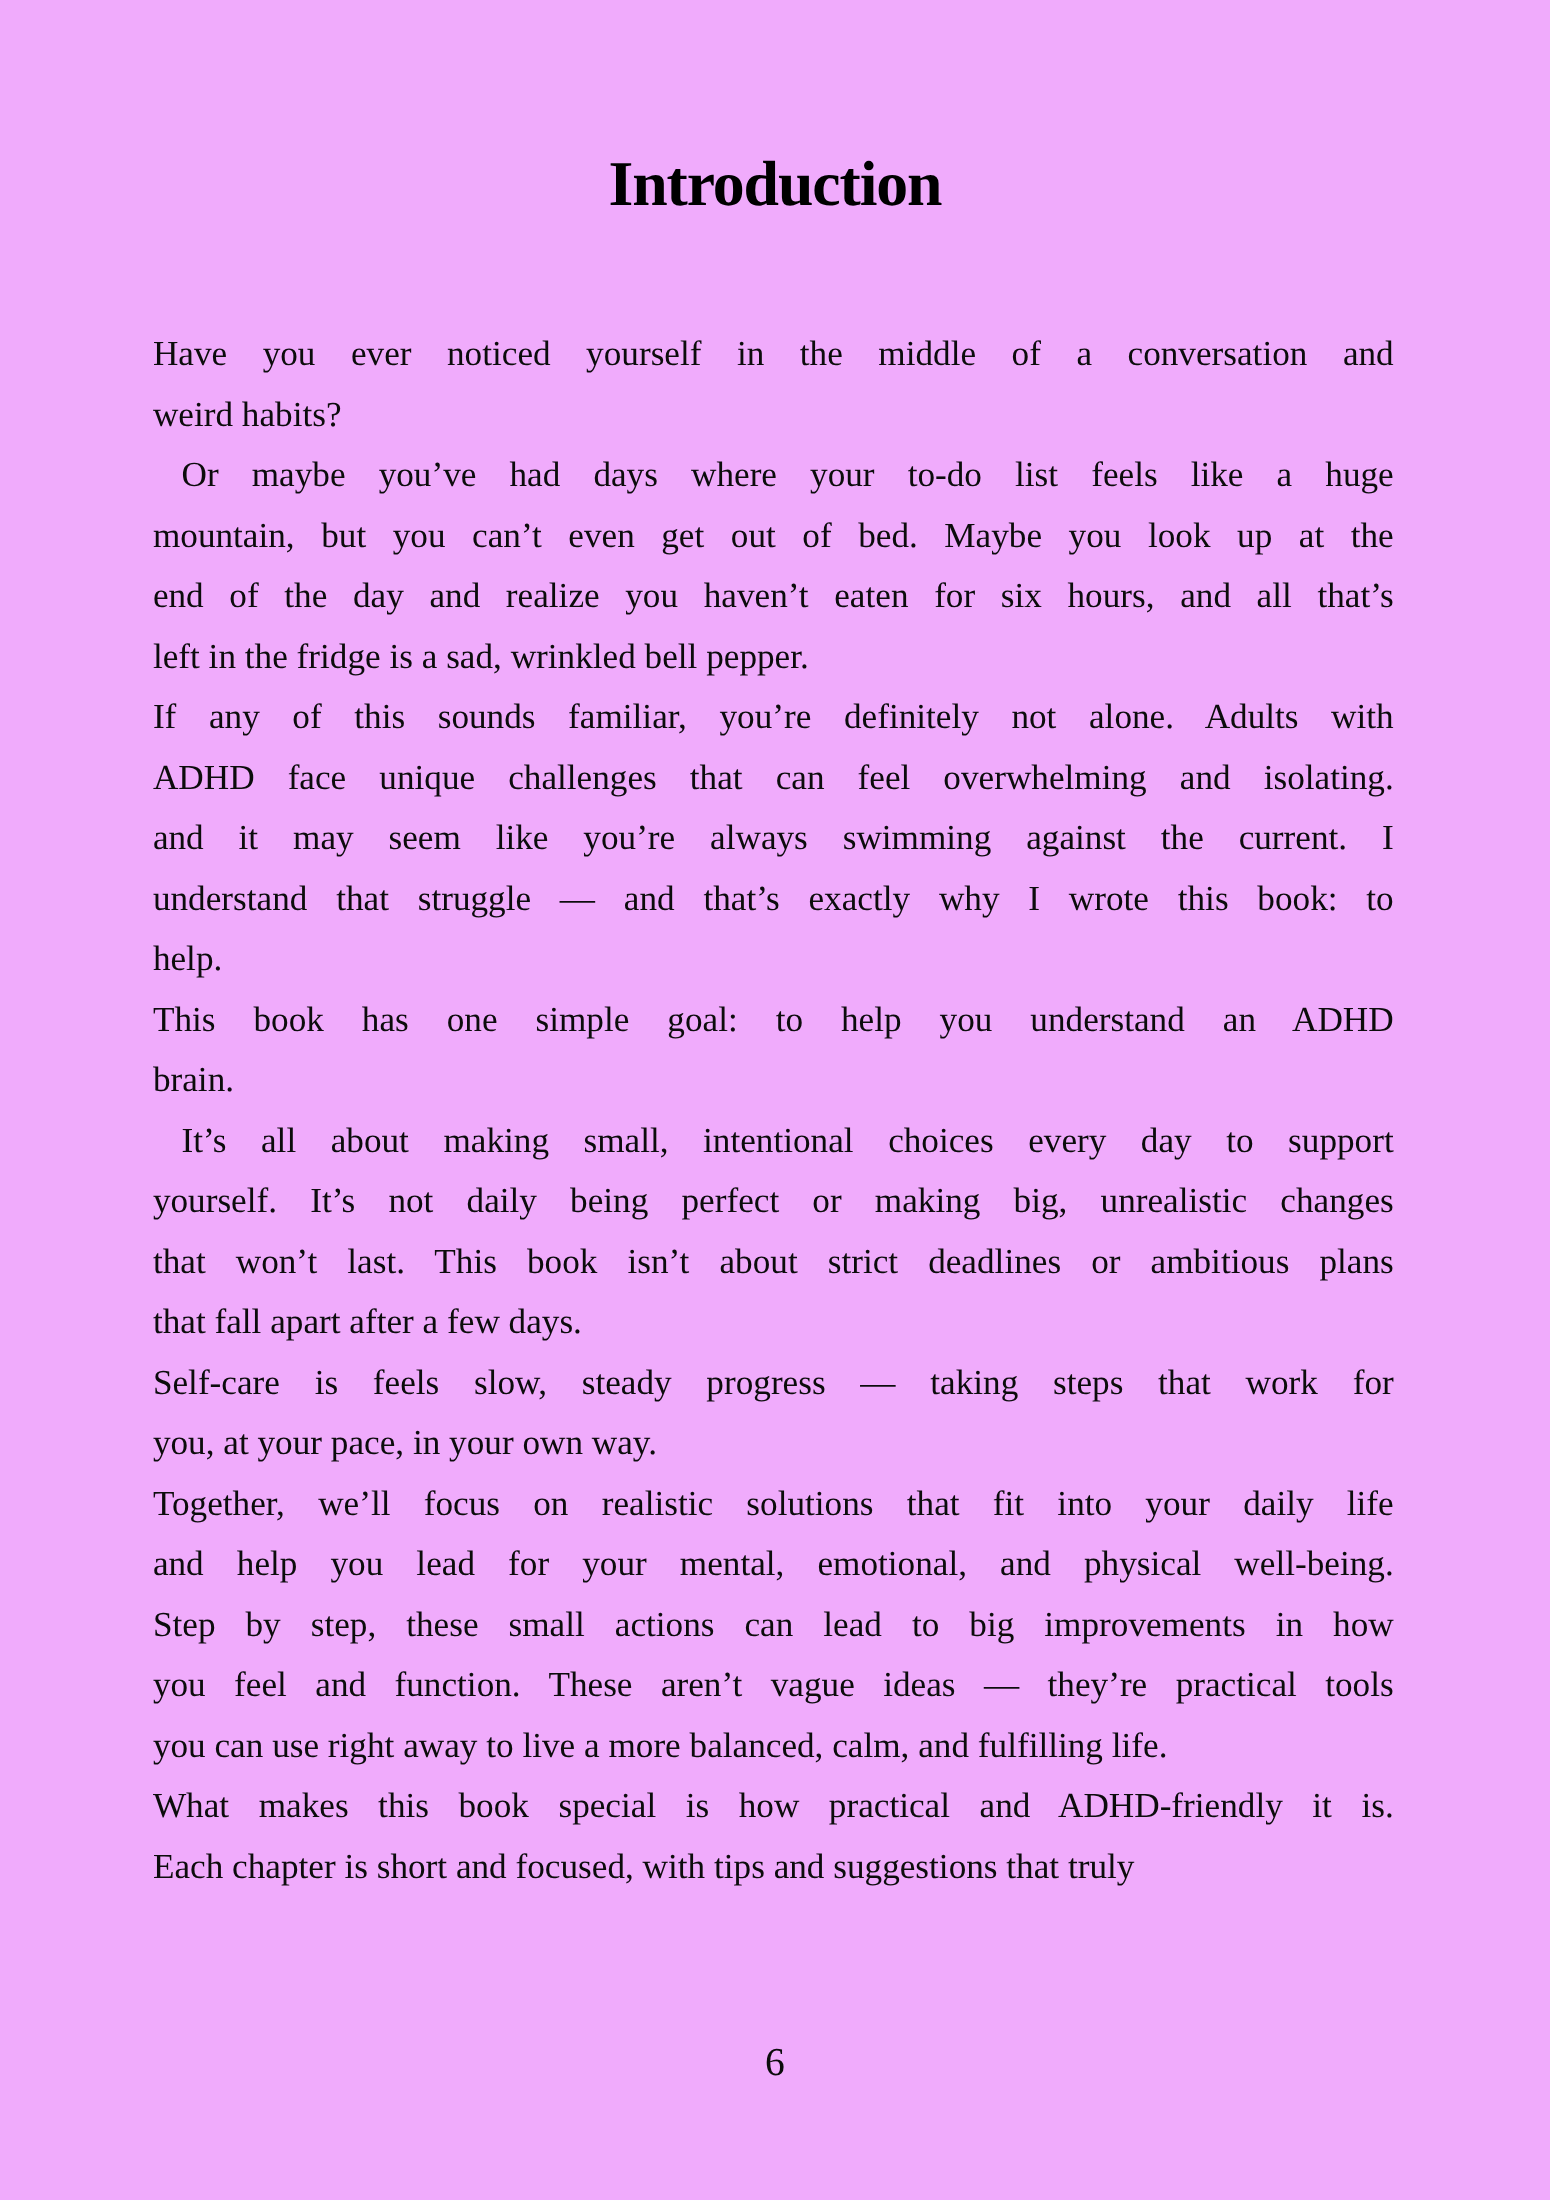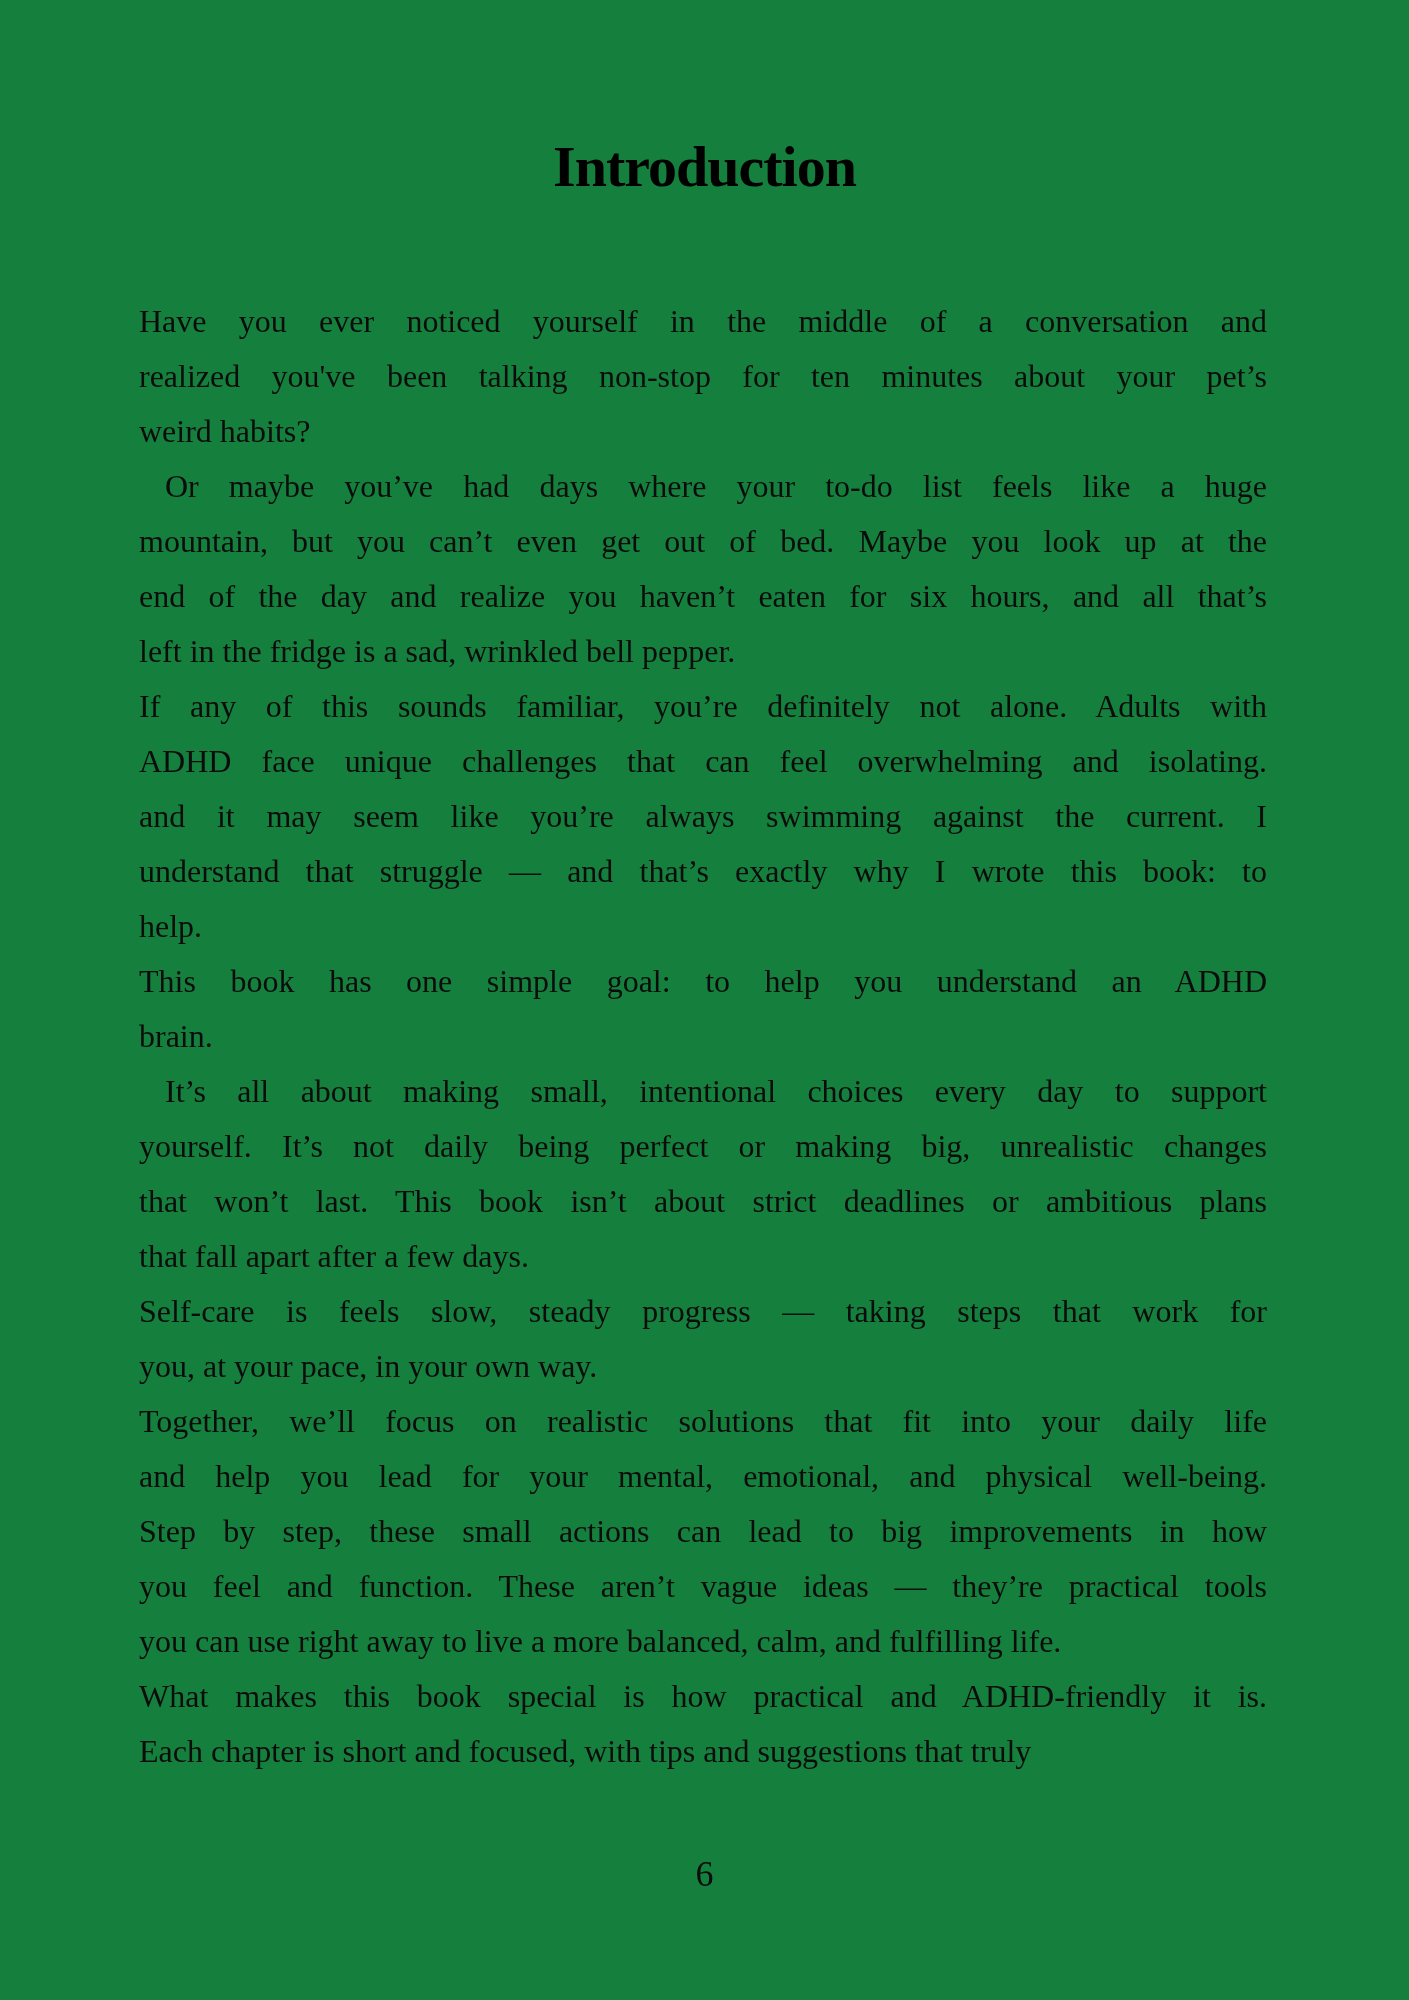--- a/index.html
+++ b/index.html
@@ -4,21 +4,21 @@
 <style>
   html, body {
     margin: 0;
     padding: 0;
     background: #ffffff;
   }
   .page {
     position: relative;
     width: 1409px;
     height: 2000px;
-    background: #15803d;
+    background: #f0abfc;
     font-family: "Liberation Serif", "DejaVu Serif", serif;
     color: #0c0c0c;
     overflow: hidden;
   }
   .title {
     position: absolute;
     top: 138px;
     left: 0;
     width: 1409px;
     margin: 0;
@@ -72,21 +72,20 @@
 </style>
 </head>
 <body>
 
 <div class="page">
   <h1 class="title">Introduction</h1>
 
   <div class="body-text" id="body-text">
       <div class="para">
         <div class="line justify">Have you ever noticed yourself in the middle of a conversation and</div>
-        <div class="line justify">realized you've been talking non-stop for ten minutes about your pet’s</div>
         <div class="line last">weird habits?</div>
       </div>
       <div class="para">
         <div class="line justify indent">Or maybe you’ve had days where your to-do list feels like a huge</div>
         <div class="line justify">mountain, but you can’t even get out of bed. Maybe you look up at the</div>
         <div class="line justify">end of the day and realize you haven’t eaten for six hours, and all that’s</div>
         <div class="line last">left in the fridge is a sad, wrinkled bell pepper.</div>
       </div>
       <div class="para">
         <div class="line justify">If any of this sounds familiar, you’re definitely not alone. Adults with</div>

